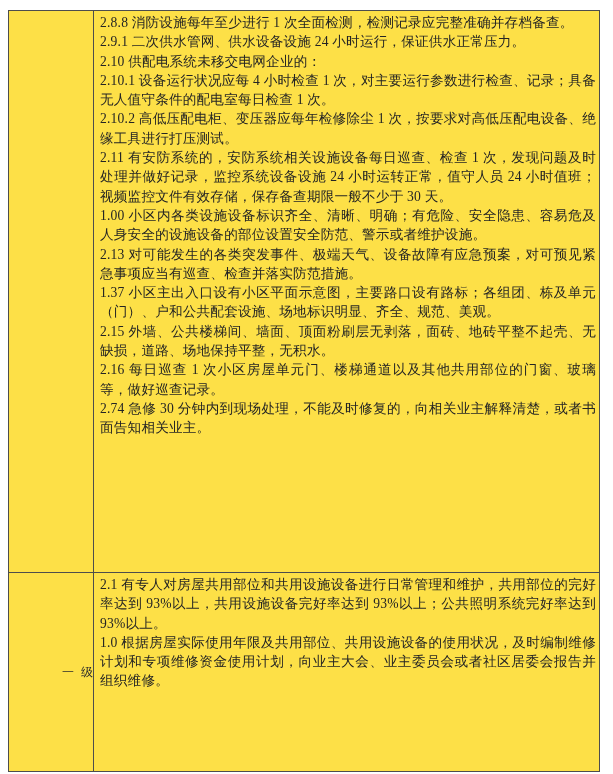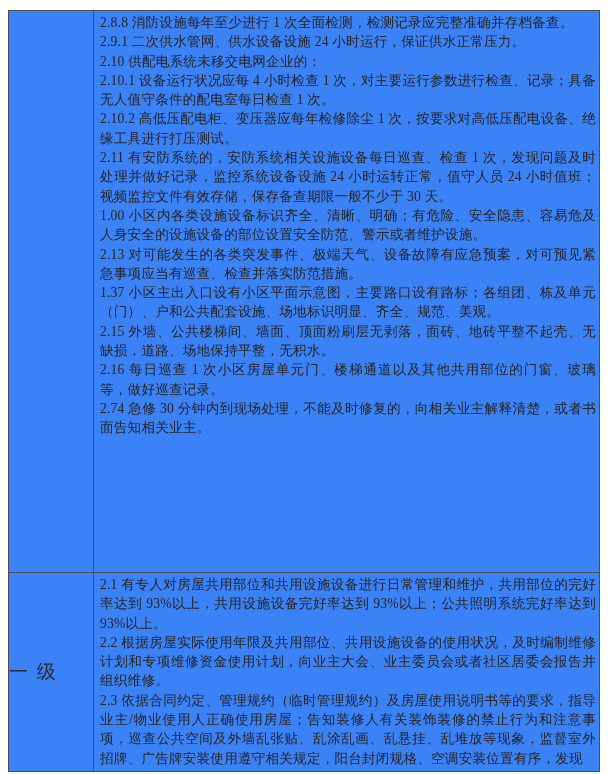--- a/index.html
+++ b/index.html
@@ -18,21 +18,21 @@
   .doc-table {
     position: absolute;
     left: 8px;
     top: 10px;
     width: 592px;
     height: 762px;
     box-sizing: border-box;
     border: 1px solid #4d4d4d;
     display: flex;
     flex-direction: column;
-    background: #3b82f6;
+    background: #fde047;
   }
   .t-row {
     display: flex;
     box-sizing: border-box;
     overflow: hidden;
   }
   .t-row.row-upper {
     height: 562px;
     border-bottom: 1px solid #4d4d4d;
     flex: none;
@@ -40,22 +40,22 @@
   .t-row.row-lower {
     flex: 1;
   }
   .level-cell {
     width: 85px;
     flex: none;
     box-sizing: border-box;
     border-right: 1px solid #4d4d4d;
     display: flex;
     align-items: center;
-    justify-content: flex-start;
-    font-size: 19px;
+    justify-content: flex-end;
+    font-size: 12px;
     color: #2b2b2b;
     word-spacing: 4px;
   }
   .content-cell {
     flex: 1;
     box-sizing: border-box;
     padding: 2px 3px 0 6px;
     overflow: hidden;
   }
   p.item {
@@ -93,18 +93,17 @@
 
     </div>
   </div>
 
   <div class="t-row row-lower">
     <div class="level-cell">
       <span>一 级</span>
     </div>
     <div class="content-cell">
       <p class="item">2.1 有专人对房屋共用部位和共用设施设备进行日常管理和维护，共用部位的完好率达到 93%以上，共用设施设备完好率达到 93%以上；公共照明系统完好率达到 93%以上。</p>
-      <p class="item">2.2 根据房屋实际使用年限及共用部位、共用设施设备的使用状况，及时编制维修计划和专项维修资金使用计划，向业主大会、业主委员会或者社区居委会报告并组织维修。</p>
-      <p class="item">2.3 依据合同约定、管理规约（临时管理规约）及房屋使用说明书等的要求，指导业主/物业使用人正确使用房屋；告知装修人有关装饰装修的禁止行为和注意事项，巡查公共空间及外墙乱张贴、乱涂乱画、乱悬挂、乱堆放等现象，监督室外招牌、广告牌安装使用遵守相关规定，阳台封闭规格、空调安装位置有序，发现</p>
+      <p class="item">1.0 根据房屋实际使用年限及共用部位、共用设施设备的使用状况，及时编制维修计划和专项维修资金使用计划，向业主大会、业主委员会或者社区居委会报告并组织维修。</p>
     </div>
   </div>
 
 </div>
 
 </body></html>

